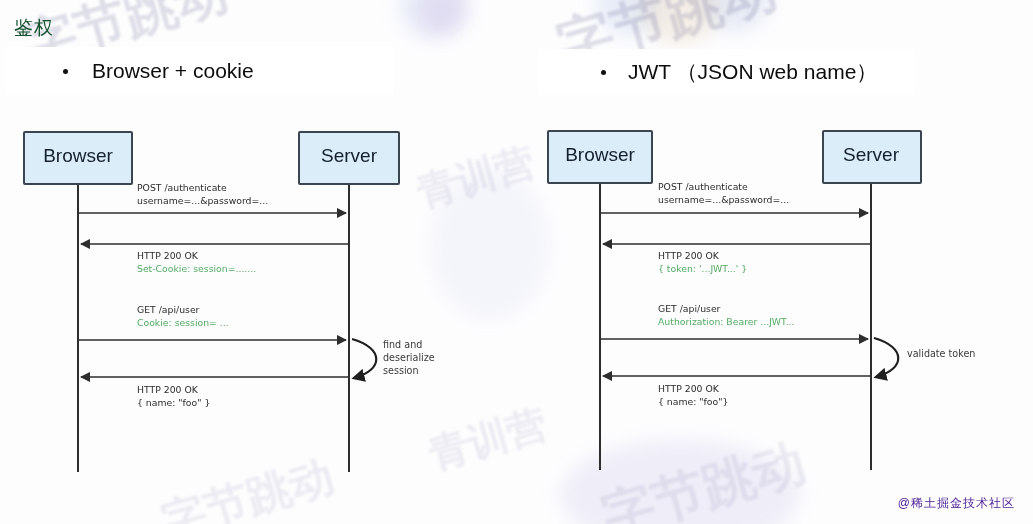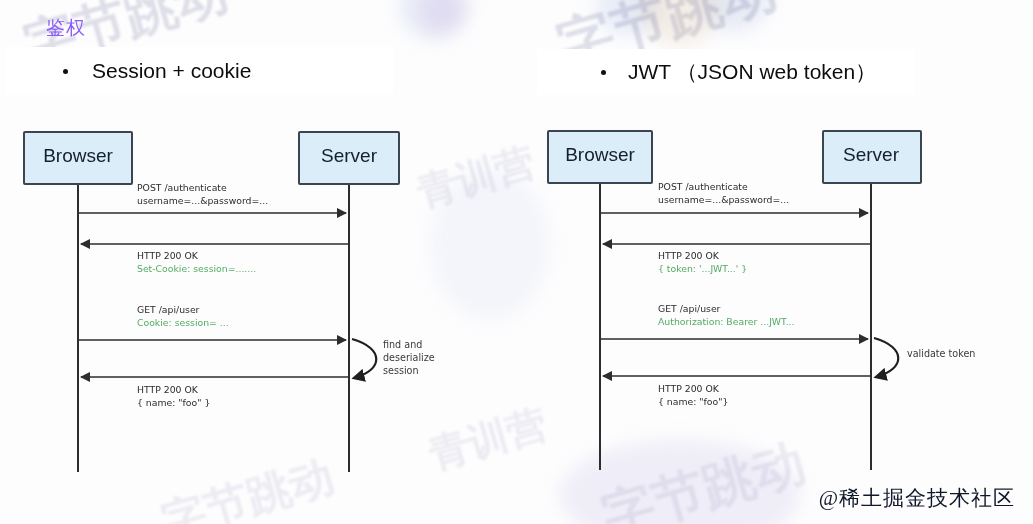--- a/index.html
+++ b/index.html
@@ -21,23 +21,22 @@
   }
   .wm.strong{color:rgba(60,60,120,0.16);}
   .wm.tiny{color:rgba(80,80,140,0.10);}
   .blob{
     position:absolute;border-radius:50%;
     filter:blur(9px);
   }
   
   .section-title{
     position:absolute;left:14px;top:15px;z-index:5;
-    font-size:19px;color:#8b5cf6;letter-spacing:1px;
+    font-size:19px;color:#14532d;letter-spacing:1px;
     font-family:Liberation Sans, sans-serif;
-    margin-left:32px;
   }
   
   .bullet-card{
     position:absolute;z-index:4;
     background:#ffffff;
     display:flex;align-items:center;
     box-shadow:0 0 0 0 rgba(0,0,0,0);
   }
   .bullet-card .dot{
     width:5px;height:5px;border-radius:50%;background:#111;
@@ -71,22 +70,22 @@
   .nodetext{
     font-family:"Liberation Sans","DejaVu Sans",sans-serif;
     font-size:19px;fill:#14202b;text-anchor:middle;
   }
   .lifeline{stroke:#2d2d2d;stroke-width:2;}
   .msgline{stroke:#2d2d2d;stroke-width:1.5;}
   .arcline{stroke:#1f1f1f;stroke-width:2.2;fill:none;}
   
   .credit{
     position:absolute;right:18px;bottom:12px;z-index:6;
-    font-size:21px;color:#0f172a;letter-spacing:1px;
-    font-family:Liberation Serif, serif;
+    font-size:12px;color:#4c1d95;letter-spacing:1px;
+    font-family:Liberation Sans, sans-serif;
   }
 </style>
 </head>
 <body>
 
 <div class="bg-layer">
   <div class="blob" style="left:398px;top:-30px;width:70px;height:70px;background:rgba(150,170,220,0.18);"></div>
   <div class="blob" style="left:418px;top:-14px;width:48px;height:48px;background:rgba(190,160,220,0.22);"></div>
   <div class="blob" style="left:596px;top:-24px;width:66px;height:60px;background:rgba(120,150,210,0.16);"></div>
   <div class="blob" style="left:640px;top:-34px;width:80px;height:80px;background:rgba(210,180,140,0.20);"></div>
@@ -99,26 +98,26 @@
   <div class="wm tiny" style="left:416px;top:150px;font-size:40px;transform:rotate(-16deg);">青训营</div>
   <div class="wm tiny" style="left:428px;top:412px;font-size:40px;transform:rotate(-16deg);">青训营</div>
   <div class="wm tiny" style="left:600px;top:455px;font-size:52px;transform:rotate(-16deg);">字节跳动</div>
   <div class="wm tiny" style="left:160px;top:470px;font-size:44px;transform:rotate(-16deg);">字节跳动</div>
 </div>
 
 <div class="section-title">鉴权</div>
 
 <div class="bullet-card" id="card-left">
   <span class="dot"></span>
-  <span class="btxt">Session + cookie</span>
+  <span class="btxt">Browser + cookie</span>
 </div>
 
 <div class="bullet-card" id="card-right">
   <span class="dot"></span>
-  <span class="btxt">JWT （JSON web token）</span>
+  <span class="btxt">JWT （JSON web name）</span>
 </div>
 
 <div class="diagram" id="diagram-left">
 <svg width="500" height="400" viewBox="0 0 500 400" xmlns="http://www.w3.org/2000/svg">
   <defs>
     <marker id="ahL" viewBox="0 0 10 10" refX="9" refY="5" markerWidth="7" markerHeight="7" orient="auto-start-reverse">
       <path d="M0,0 L10,5 L0,10 z" fill="#2d2d2d"></path>
     </marker>
     <marker id="ahLrev" viewBox="0 0 10 10" refX="9" refY="5" markerWidth="7" markerHeight="7" orient="auto-start-reverse">
       <path d="M0,0 L10,5 L0,10 z" fill="#2d2d2d"></path>

